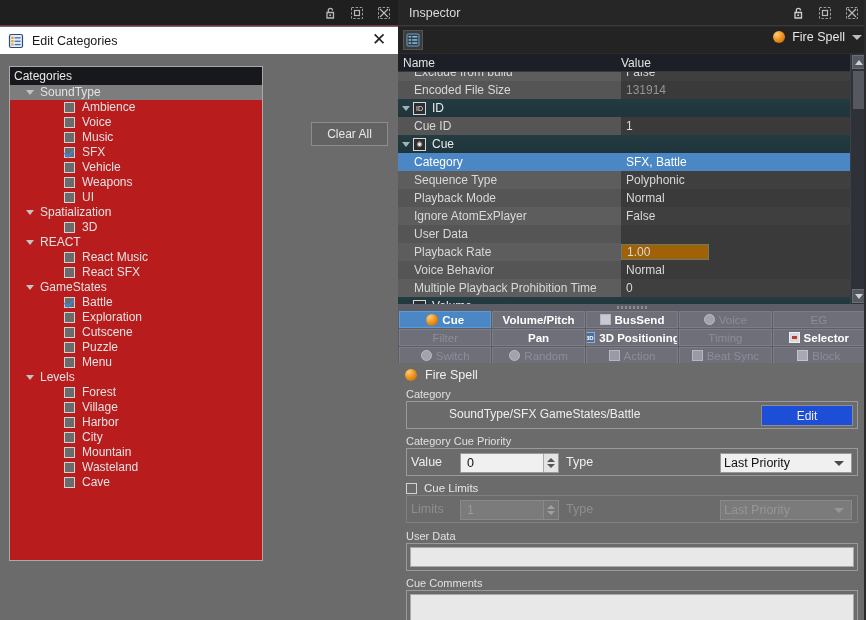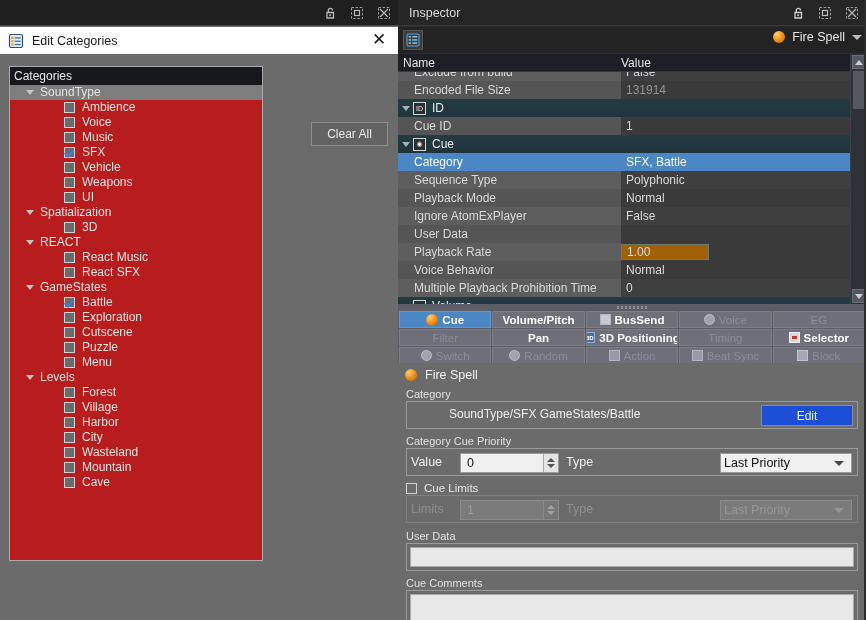--- a/index.html
+++ b/index.html
@@ -421,25 +421,25 @@
             <div class="tree-item">
               <span class="cb"></span>
               <span>Harbor</span>
             </div>
             <div class="tree-item">
               <span class="cb"></span>
               <span>City</span>
             </div>
             <div class="tree-item">
               <span class="cb"></span>
+              <span>Mountain</span>
+            </div>
+            <div class="tree-item">
+              <span class="cb"></span>
               <span>Wasteland</span>
-            </div>
-            <div class="tree-item">
-              <span class="cb"></span>
-              <span>Mountain</span>
             </div>
             <div class="tree-item">
               <span class="cb"></span>
               <span>Cave</span>
             </div>
           </div>
       </div>
 
     </div>
   </div>

